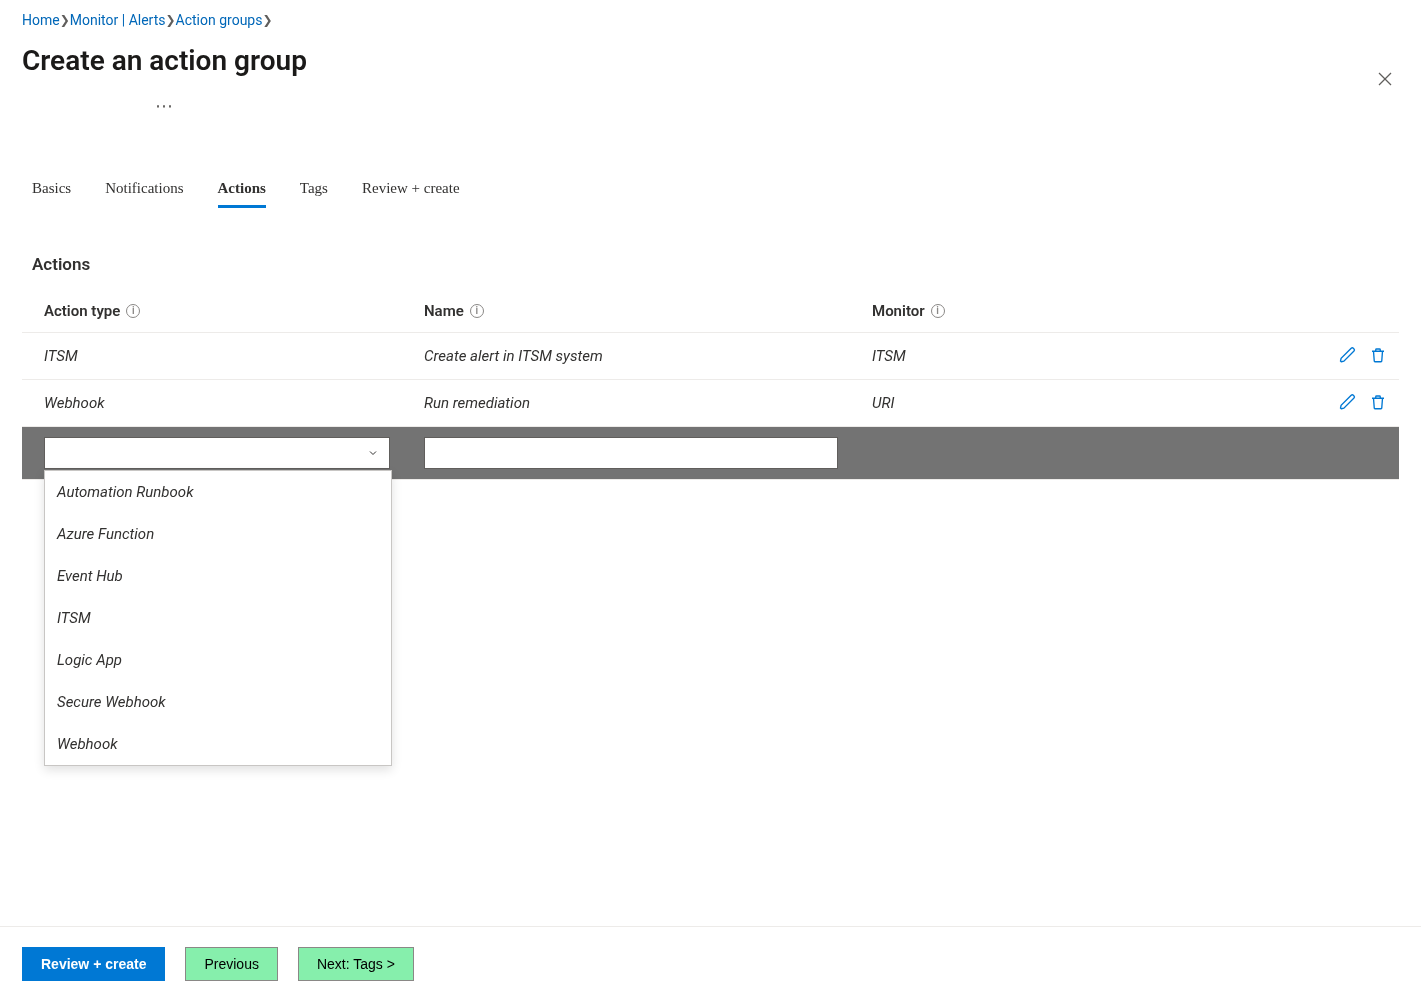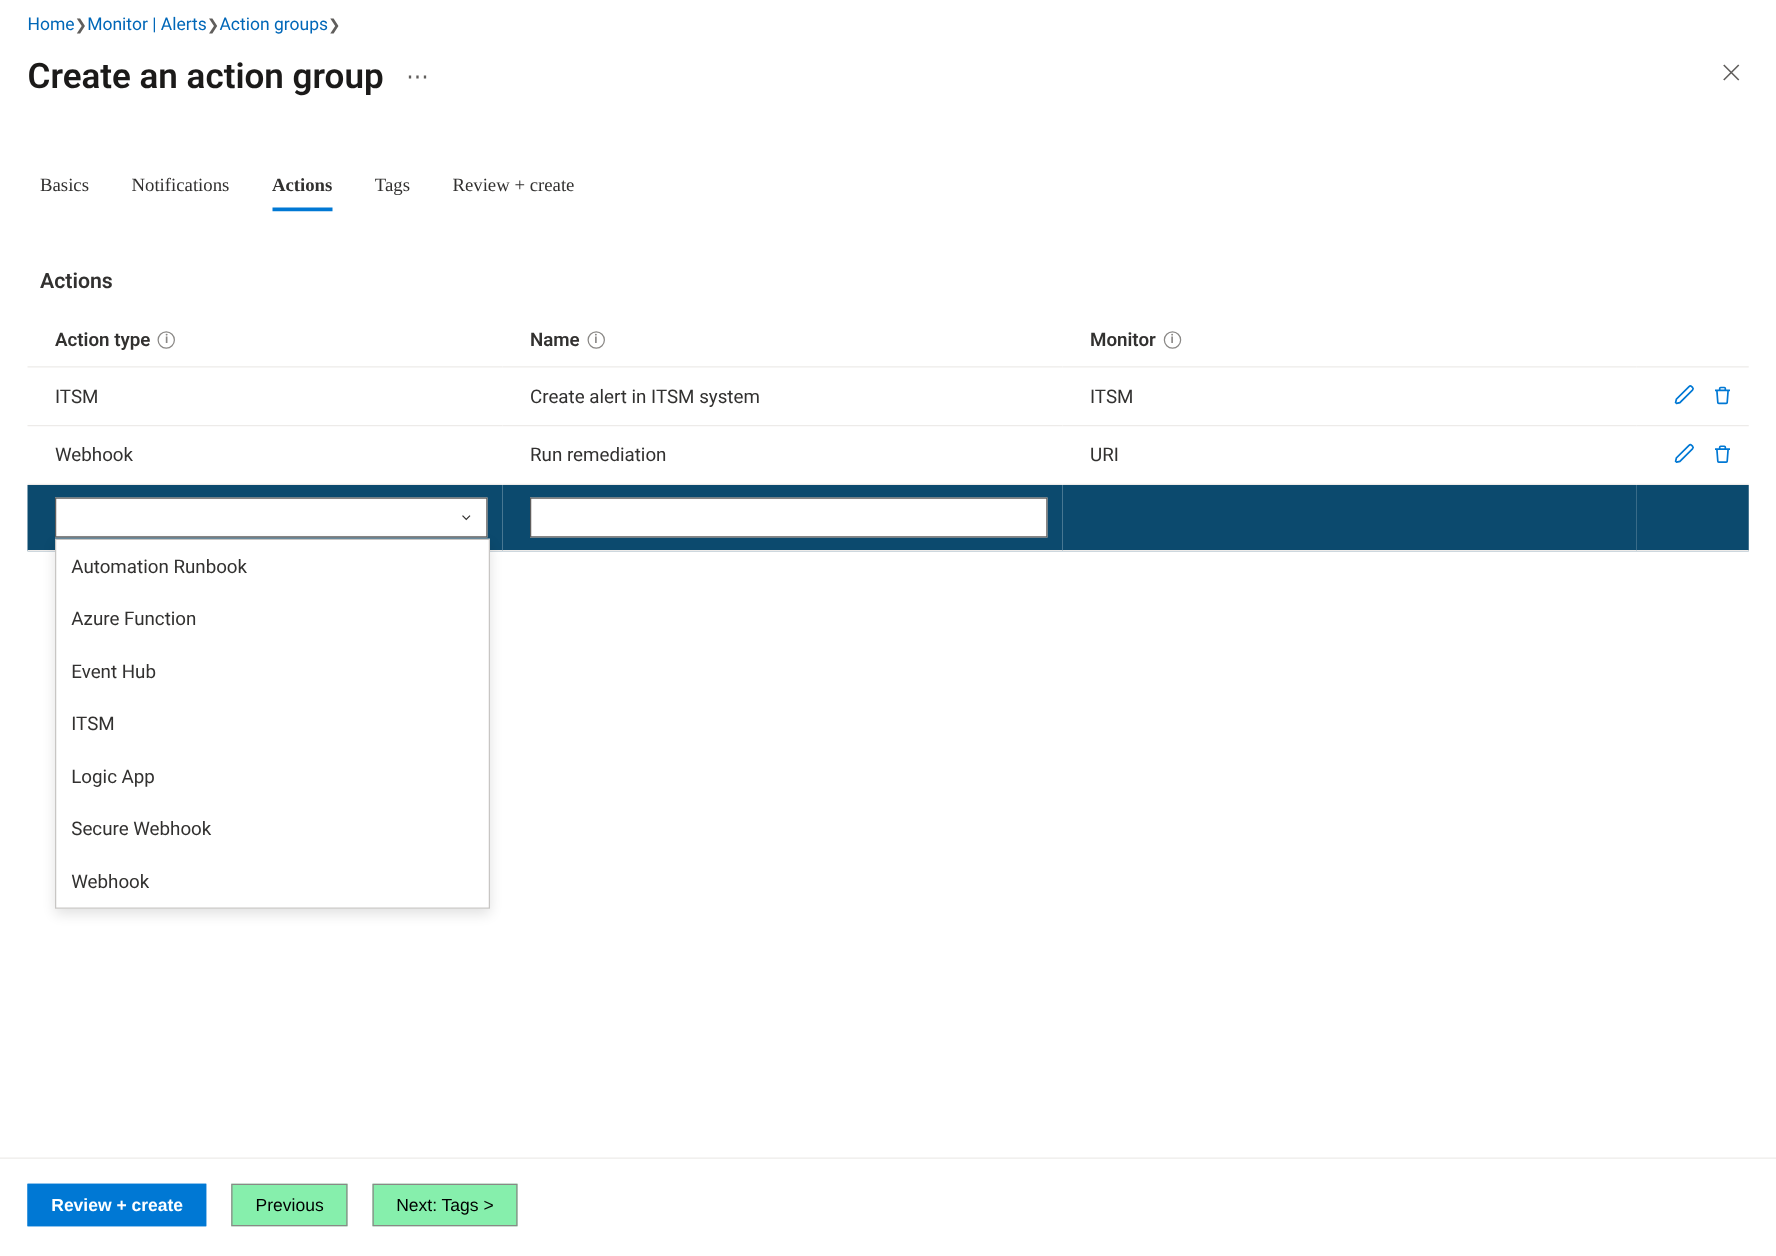--- a/index.html
+++ b/index.html
@@ -35,20 +35,21 @@
   .title-row {
     display: flex;
     align-items: center;
     justify-content: space-between;
     padding: 6px 0 12px 0;
   }
   .title-left {
     display: flex;
     align-items: center;
     gap: 18px;
+    flex-direction: column;
   }
   .page-title {
     font-size: 28px;
     font-weight: 600;
     color: #1b1a19;
     margin: 0;
   }
   .ellipsis {
     color: #605e5c;
     font-size: 18px;
@@ -113,38 +114,39 @@
     justify-content: center;
     font-size: 10px;
     color: #8a8886;
     line-height: 1;
   }
   .table td {
     padding: 11px 12px 11px 22px;
     border-bottom: 1px solid #edebe9;
     font-size: 15px;
     vertical-align: middle;
+    font-style: italic;
   }
   .actions-cell {
     text-align: right;
     white-space: nowrap;
     padding-right: 10px !important;
   }
   .icon-btn {
     display: inline-flex;
     width: 22px; height: 22px;
     align-items: center;
     justify-content: center;
     cursor: pointer;
     color: #0078d4;
     margin-left: 4px;
   }
   .icon-btn svg { width: 18px; height: 18px; }
   .editor-row {
-    background: #0c4a6e;
+    background: #737373;
   }
   .editor-row td {
     padding: 10px 12px 10px 22px;
     border-bottom: 1px solid #edebe9;
   }
   .select-box, .text-box {
     height: 32px;
     border: 1px solid #605e5c;
     background: #ffffff;
     display: flex;

